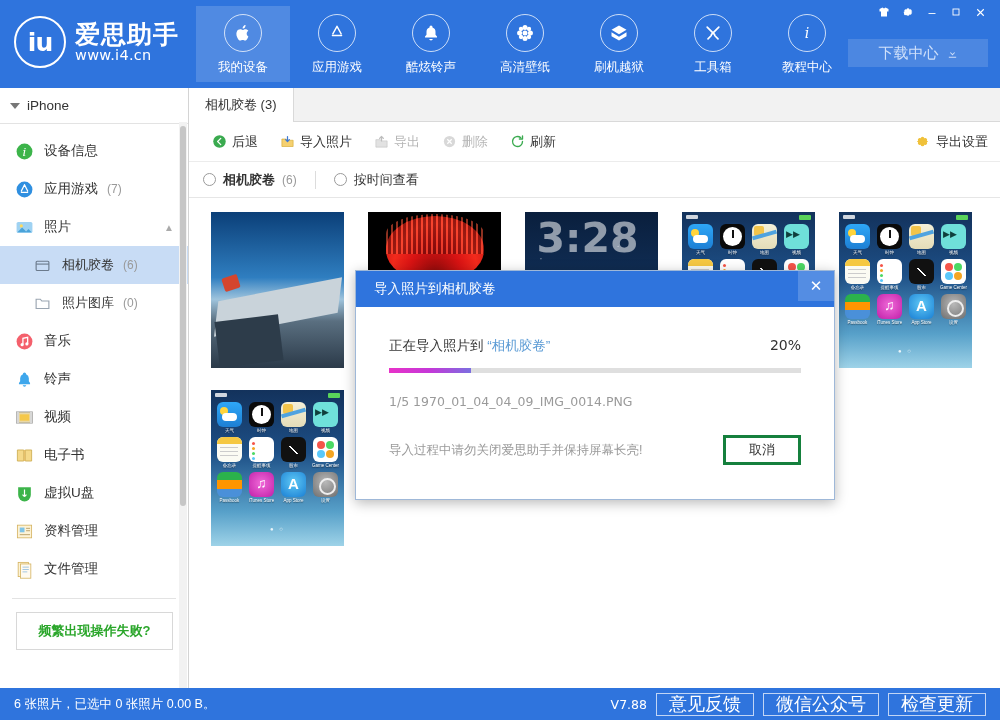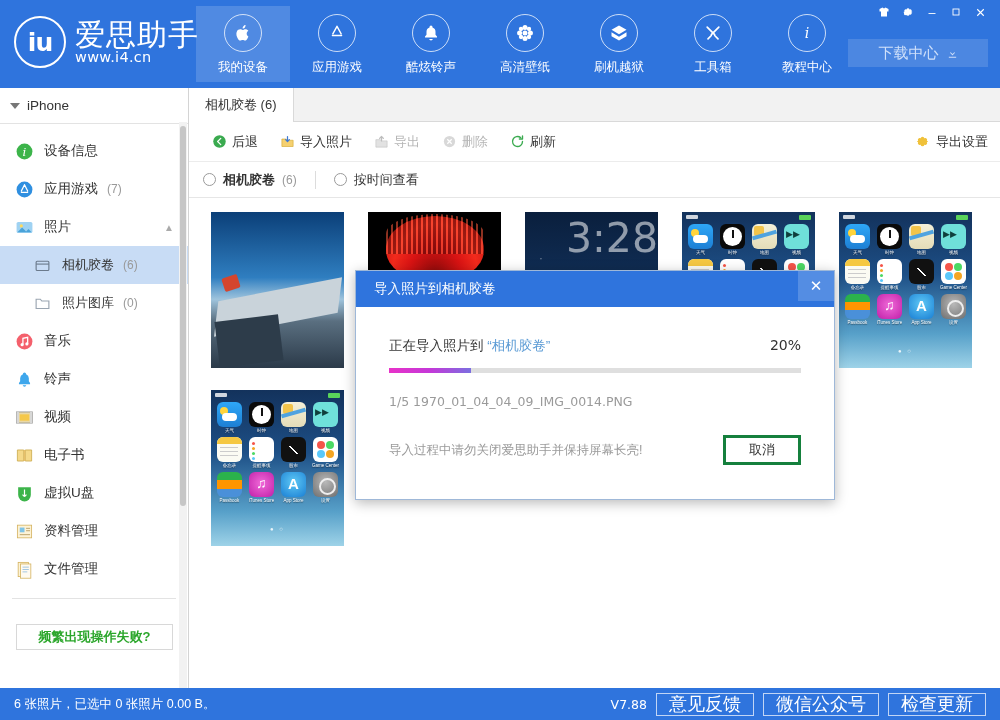--- a/index.html
+++ b/index.html
@@ -17,21 +17,21 @@
   }
   .logo { position: absolute; left: 14px; top: 16px; display: flex; align-items: center; gap: 9px; }
   .logo-mark {
     width: 52px; height: 52px; border-radius: 50%;
     border: 2px solid #ffffff; color: #fff;
     display: flex; align-items: center; justify-content: center;
     font-size: 25px; font-weight: bold; letter-spacing: -1px;
     font-family: "DejaVu Sans", sans-serif;
   }
   .logo-text { color: #fff; line-height: 1.05; }
-  .logo-cn { font-size: 30px; font-weight: normal; letter-spacing: 1px; }
+  .logo-cn { font-size: 25px; font-weight: bold; letter-spacing: 1px; }
   .logo-url { font-size: 14.5px; letter-spacing: .3px; font-family: "DejaVu Sans", sans-serif; }
 
   .navwrap { position: absolute; left: 196px; top: 6px; display: flex; }
   .navitem {
     width: 94px; height: 76px; cursor: pointer;
     display: flex; flex-direction: column; align-items: center; justify-content: flex-start;
     padding-top: 8px; color: #fff;
   }
   .navitem.active { background: rgba(255,255,255,.16); }
   .navicon {
@@ -70,21 +70,21 @@
     height: 38px; display: flex; align-items: center; gap: 9px;
     padding-left: 14px; font-size: 13.5px; color: #333; cursor: pointer;
   }
   .side-item.sub { padding-left: 32px; font-size: 13px; }
   .side-item.active { background: #c8dcf5; }
   .side-count { color: #999; font-size: 12px; }
   .side-ico { width: 21px; height: 21px; flex: none; display: flex; align-items: center; justify-content: center; }
   .collapse-up { margin-left: auto; margin-right: 14px; color: #aaa; font-size: 10px; }
   .side-sep { margin: 10px 12px 0; border-top: 1px solid #e3e3e3; }
   .help-btn {
-    position: absolute; left: 16px; bottom: 38px; width: 157px; height: 26px;
+    position: absolute; left: 16px; bottom: 38px; width: 157px; height: 38px;
     border: 1px solid #d8d8d8; background: #fff; color: #2aa62a;
     font-size: 13px; font-weight: bold; cursor: pointer;
     display: flex; align-items: center; justify-content: center;
   }
   .side-scroll {
     position: absolute; right: 1px; top: 34px; width: 8px; height: 566px; background: #f2f2f2;
   }
   .side-thumb { position: absolute; left: 1px; top: 4px; width: 6px; height: 380px; background: #c6c6c6; border-radius: 3px; }
 
   
@@ -129,21 +129,21 @@
   .plane-eng { position: absolute; left: 6px; top: 106px; width: 64px; height: 46px; background: #2d3c4a; transform: rotate(-7deg); }
   .plane-tip { position: absolute; left: 12px; top: 64px; width: 16px; height: 14px; background: #d4452e; border-radius: 2px; transform: rotate(-18deg); }
 
   
   .fl-core { position: absolute; left: 18px; top: 4px; width: 98px; height: 66px; border-radius: 50% 50% 48% 48%; background: radial-gradient(ellipse at 50% 92%, #8a0a0a 0%, #d81313 38%, #f22a1c 62%, #b30c0c 100%); }
   .fl-rays { position: absolute; left: 18px; top: 2px; width: 98px; height: 40px;
     background: repeating-linear-gradient(90deg, rgba(255,90,60,.55) 0 2px, rgba(0,0,0,.35) 2px 5px);
     border-radius: 50% 50% 0 0; }
 
   
-  .lock-time { position: absolute; left: 0; right: 0; top: 2px; text-align: right; font-size: 41px; color: rgba(255,255,255,.55); font-family: "DejaVu Sans", sans-serif; font-weight: 400; }
+  .lock-time { position: absolute; left: 0; right: 8px; top: 2px; text-align: center; font-size: 41px; color: rgba(255,255,255,.55); font-family: "DejaVu Sans", sans-serif; font-weight: 700; }
   .lock-stars { position: absolute; inset: 0; background:
     radial-gradient(1px 1px at 12% 30%, rgba(255,255,255,.6), transparent),
     radial-gradient(1px 1px at 40% 60%, rgba(255,255,255,.5), transparent),
     radial-gradient(1px 1px at 70% 22%, rgba(255,255,255,.55), transparent),
     radial-gradient(1px 1px at 85% 72%, rgba(255,255,255,.45), transparent); }
   .lock-bar { position: absolute; left: 10px; right: 10px; bottom: 16px; height: 10px; background: rgba(255,255,255,.14); border-radius: 5px; }
 
   
   .ios-status { position: absolute; left: 0; right: 0; top: 0; height: 10px; display: flex; align-items: center; gap: 2px; padding: 0 4px; }
   .ios-sig { width: 12px; height: 4px; background: rgba(255,255,255,.8); border-radius: 1px; }
@@ -500,21 +500,21 @@
     <div class="help-btn">频繁出现操作失败?</div>
 
     <div class="side-scroll">
       <div class="side-thumb"></div>
     </div>
   </div>
 
   <div class="main">
 
     <div class="tabbar">
-      <div class="tab">相机胶卷 (6)</div>
+      <div class="tab">相机胶卷 (3)</div>
     </div>
 
     <div class="toolbar">
       <div class="tbtn">
         <svg width="15" height="15" viewBox="0 0 24 24">
             <circle cx="12" cy="12" r="10" fill="#3aaa4f"></circle>
             <path d="M14 7l-5 5 5 5" stroke="#fff" stroke-width="2" fill="none" stroke-linecap="round" stroke-linejoin="round"></path>
           </svg>
         <span>后退</span>
       </div>

